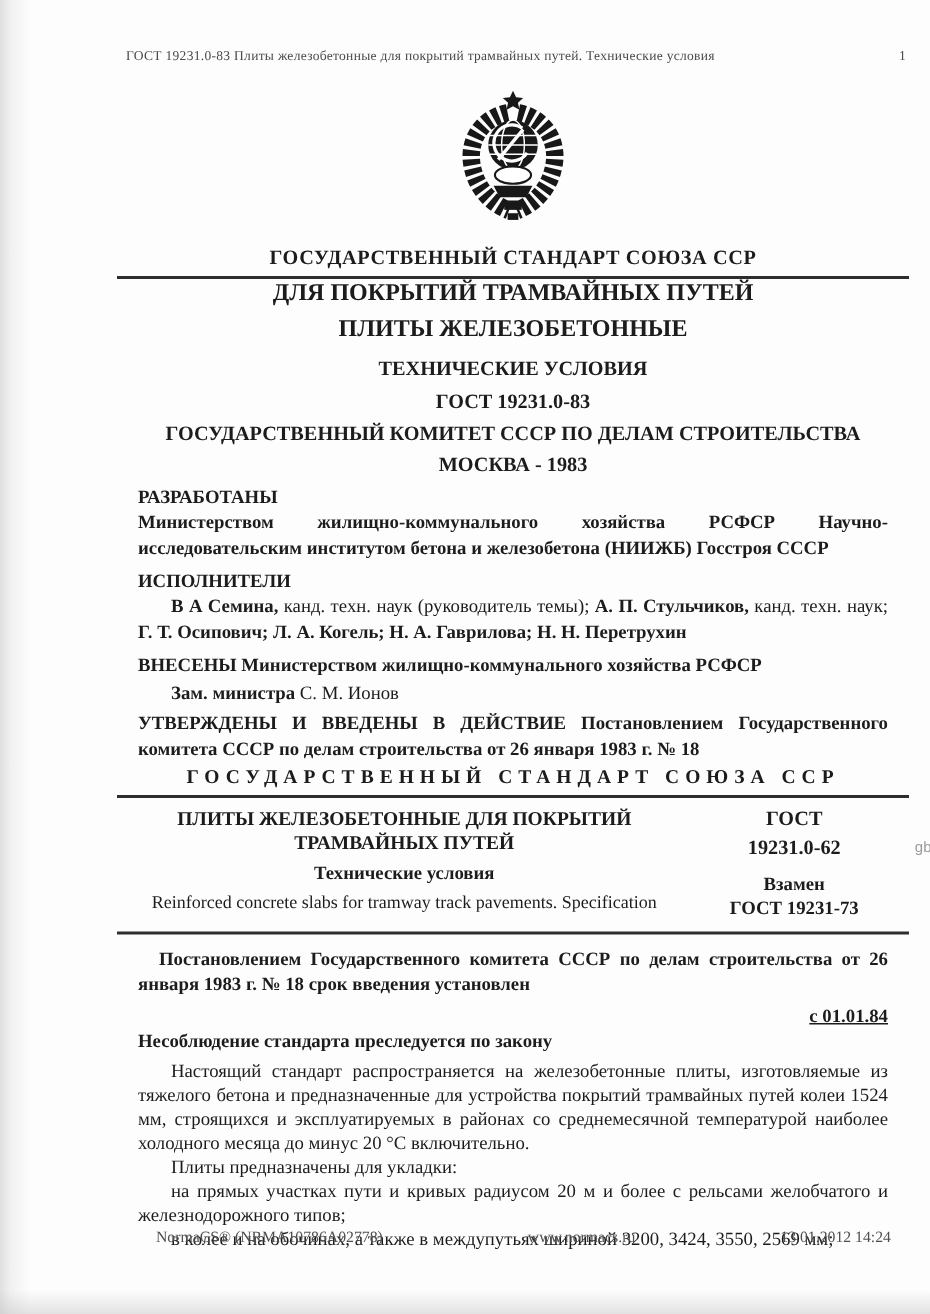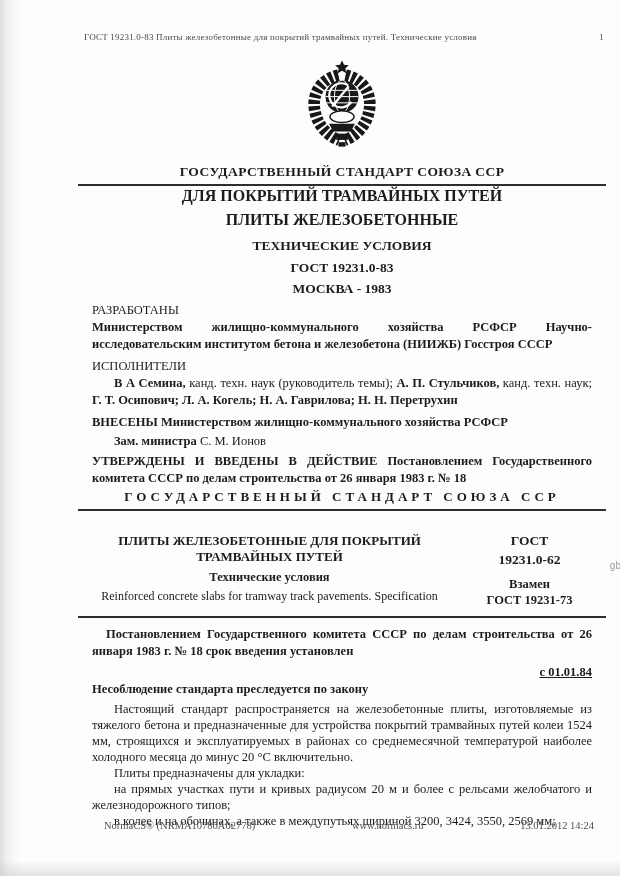--- a/index.html
+++ b/index.html
@@ -19,27 +19,27 @@
     display:flex;justify-content:space-between;align-items:flex-start;
     padding:32px 48px 0 52px;font-size:9px;color:#4a4a4a;letter-spacing:.2px;
   }
   .emblem{width:90px;height:100px;margin:18px auto 0;}
   .content{margin:0 60px;}
   .org{margin-top:4px;font-size:13.5px;font-weight:bold;text-align:center;letter-spacing:.4px;}
   .rule{height:2px;background:#2e2e2e;margin:4px -14px 0;}
   .mh-title{font-size:16px;font-weight:bold;text-align:center;line-height:19px;}
   .mt5{margin-top:5px;}
   .mh-line{font-size:13.5px;font-weight:bold;text-align:center;}
-  .sec-head{margin-top:6px;font-weight:normal;font-size:12.5px;}
+  .sec-head{margin-top:6px;font-weight:bold;font-size:12.5px;}
   p{margin:0;}
   .just{font-size:12.5px;line-height:17px;text-align:justify;}
   .boldp{font-weight:bold;}
   .indent{text-indent:22px;}
   .spaced-org{font-size:13px;font-weight:bold;text-align:center;letter-spacing:4px;margin-top:2px;}
-  .title-block{display:flex;margin-top:18px;padding:2px 0 4px;font-family:Liberation Serif, serif;}
+  .title-block{display:flex;margin-top:2px;padding:2px 0 4px;font-family:Liberation Serif, serif;}
   .tb-left{width:71%;text-align:center;}
   .tb-right{width:25%;margin-left:auto;text-align:center;}
   .tb-title{font-size:13px;font-weight:bold;line-height:16px;margin:2px auto 0;max-width:340px;}
   .tb-sub-ru{font-size:12.5px;font-weight:bold;margin-top:5px;}
   .tb-sub-en{font-size:12px;margin-top:4px;}
   .tb-gost{font-size:13.5px;font-weight:bold;line-height:16.5px;margin-top:2px;}
   .tb-vzamen{font-size:12.5px;font-weight:bold;margin-top:9px;}
   .tb-vzamen-n{font-size:12.5px;font-weight:bold;margin-top:1px;}
   .decree{margin-top:8px;text-indent:14px;}
   .eff-date{margin-top:5px;text-align:right;font-size:12.5px;font-weight:bold;}
@@ -84,20 +84,21 @@
   </div>
 
   <div class="content">
     <div class="org">ГОСУДАРСТВЕННЫЙ СТАНДАРТ СОЮЗА ССР</div>
     <div class="rule"></div>
 
     <div class="mh-title">ДЛЯ ПОКРЫТИЙ ТРАМВАЙНЫХ ПУТЕЙ</div>
     <div class="mh-title mt5">ПЛИТЫ ЖЕЛЕЗОБЕТОННЫЕ</div>
     <div class="mh-line" style="margin-top:9px;">ТЕХНИЧЕСКИЕ УСЛОВИЯ</div>
     <div class="mh-line" style="margin-top:6px;">ГОСТ 19231.0-83</div>
+    <div class="mh-line" style="margin-top:5px;">ГОСУДАРСТВЕННЫЙ КОМИТЕТ СССР ПО ДЕЛАМ СТРОИТЕЛЬСТВА</div>
     <div class="mh-line" style="margin-top:5px;">МОСКВА - 1983</div>
 
     <div class="sec-head">РАЗРАБОТАНЫ</div>
     <p class="just boldp" style="margin-top:1px;">Министерством жилищно-коммунального хозяйства РСФСР Научно-исследовательским институтом бетона и железобетона (НИИЖБ) Госстроя СССР</p>
 
     <div class="sec-head">ИСПОЛНИТЕЛИ</div>
     <p class="just indent" style="margin-top:1px;"><span class="boldp">В А Семина,</span><span> канд. техн. наук (руководитель темы); </span><span class="boldp">А. П. Стульчиков,</span><span> канд. техн. наук; </span><span class="boldp">Г. Т. Осипович; Л. А. Когель; Н. А. Гаврилова; Н. Н. Перетрухин</span></p>
 
     <p class="just boldp" style="margin-top:5px;">ВНЕСЕНЫ Министерством жилищно-коммунального хозяйства РСФСР</p>
     <p class="just indent" style="margin-top:2px;"><span class="boldp">Зам. министра</span><span> С. М. Ионов</span></p>

